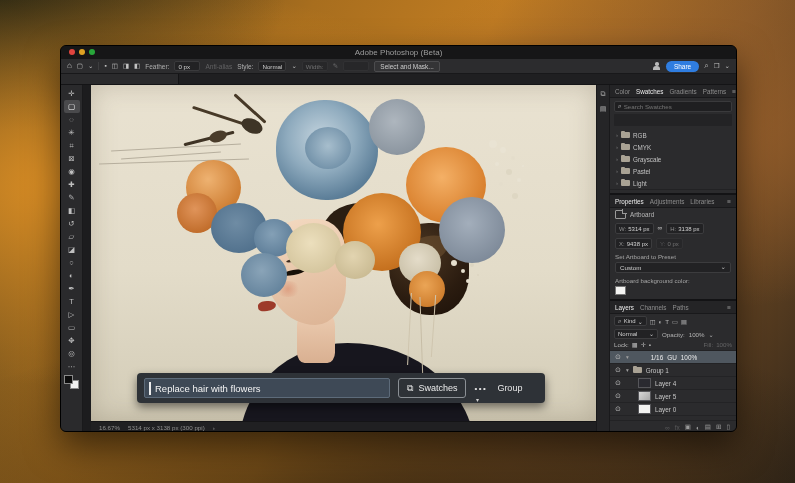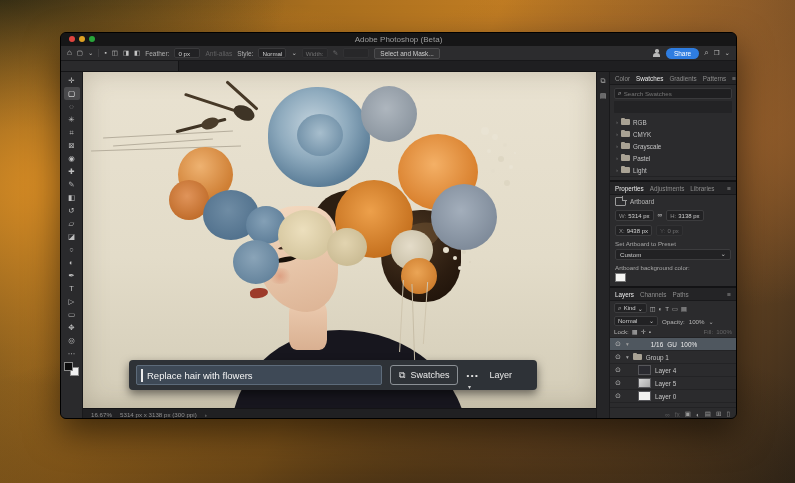--- a/index.html
+++ b/index.html
@@ -5,21 +5,21 @@
   * { margin:0; padding:0; box-sizing:border-box; }
   body { font-family:"Liberation Sans", sans-serif; }
   .screen { position:relative; width:795px; height:483px; overflow:hidden;
     background:
       radial-gradient(90% 70% at 12% 38%, rgba(236,152,38,.9), rgba(236,152,38,0) 60%),
       radial-gradient(70% 55% at 88% 28%, rgba(158,98,44,.75), rgba(158,98,44,0) 65%),
       radial-gradient(120% 80% at 50% 115%, rgba(32,24,12,.95), rgba(32,24,12,0) 62%),
       radial-gradient(60% 45% at 0% 0%, rgba(38,36,18,.9), rgba(38,36,18,0) 60%),
       linear-gradient(118deg,#53411c 0%,#a86e1e 30%,#c07c22 48%,#8a5a28 72%,#33271a 100%);
   }
-  .win { position:absolute; left:60px; top:32px; width:677px; height:387px;
+  .win { position:absolute; left:60px; top:45px; width:677px; height:387px;
     background:#1c1c1e; border-radius:6px; box-shadow:0 14px 34px rgba(0,0,0,.55);
     overflow:hidden; border:1px solid #000; }
   
   .titlebar { height:13px; background:#161617; position:relative; display:flex; align-items:center; justify-content:center; }
   .lights { position:absolute; left:8px; top:3px; display:flex; gap:4px; }
   .light { width:6px; height:6px; border-radius:50%; }
   .title { font-size:8px; color:#9d9d9d; }
   
   .optbar { height:15px; background:#2c2c2e; border-bottom:1px solid #18181a; display:flex; align-items:center; gap:5px; padding:0 6px; font-size:6.5px; color:#aeaeae; }
   .ico { color:#c4c4c4; font-size:8px; line-height:1; }
@@ -37,21 +37,21 @@
   .doc-tab { width:118px; background:#2a2a2c; border-right:1px solid #141416; }
   
   .bodyrow { display:flex; height:348px; }
   .toolscol { width:22px; background:#2a2a2c; border-right:1px solid #19191b; display:flex; flex-direction:column; align-items:center; padding-top:2px; }
   .tool { width:16px; height:13px; line-height:13px; text-align:center; font-size:7.5px; color:#bfbfbf; }
   .tool.sel { background:#4a4a4c; border-radius:2px; color:#fff; }
   .swatchpair { position:relative; width:15px; height:14px; margin-top:2px; }
   .fgsw { position:absolute; left:0; top:0; width:9px; height:9px; background:#0c0c0c; border:1px solid #8a8a8a; z-index:2; }
   .bgsw { position:absolute; right:0; bottom:0; width:9px; height:9px; background:#f1f1f1; border:1px solid #8a8a8a; }
   
-  .canvascol { flex:1; display:flex; flex-direction:column; min-width:0; }
+  .canvascol { flex:1; display:flex; flex-direction:column; min-width:0;padding-left:8px; }
   .artwork { flex:1; position:relative; overflow:hidden; background:linear-gradient(180deg,#e9e2d1 0%,#e3dcc9 55%,#d3ccb7 100%); box-shadow:inset 0 0 26px rgba(90,80,60,.25); }
   .fl { position:absolute; border-radius:50%; }
   .line { position:absolute; background:#b6ae9d; height:1px; }
   .statusbar { height:12px; background:#202022; border-top:1px solid #141416; display:flex; align-items:center; gap:8px; padding:0 8px; font-size:6.2px; color:#8f8f8f; }
   
   .promptbar { position:absolute; left:46px; top:288px; width:408px; height:30px; background:#2e3237; border-radius:4px; box-shadow:0 4px 10px rgba(0,0,0,.5); display:flex; align-items:center; padding:0 7px; gap:8px; z-index:5; }
   .prompt-input { flex:0 0 246px; height:20px; background:#3e4956; border:1px solid #5d6b7a; border-radius:2px; display:flex; align-items:center; gap:4px; padding:0 4px; color:#f4f4f4; font-size:9.5px; }
   .pcaret { width:2px; height:13px; background:#ececec; flex:none; }
   .gen-btn { height:20px; border:1px solid #8b9095; border-radius:3px; display:flex; align-items:center; gap:5px; padding:0 8px; color:#eaeaea; font-size:9px; white-space:nowrap; }
   .more-btn { color:#e8e8e8; font-size:8px; letter-spacing:1.5px; }
@@ -228,21 +228,21 @@
           <div class="promptbar">
             <div class="prompt-input">
               <span class="pcaret"></span>
               <span>Replace hair with flowers</span>
             </div>
             <div class="gen-btn">
               <span>⧉</span>
               <span>Swatches</span>
             </div>
             <span class="more-btn">•••</span>
-            <span class="back-btn">Layer</span>
+            <span class="back-btn">Group</span>
             <span class="pb-caret">▾</span>
           </div>
         </div>
 
         <div class="statusbar">
           <span>16.67%</span>
           <span>5314 px x 3138 px (300 ppi)</span>
           <span>›</span>
         </div>
       </div>

